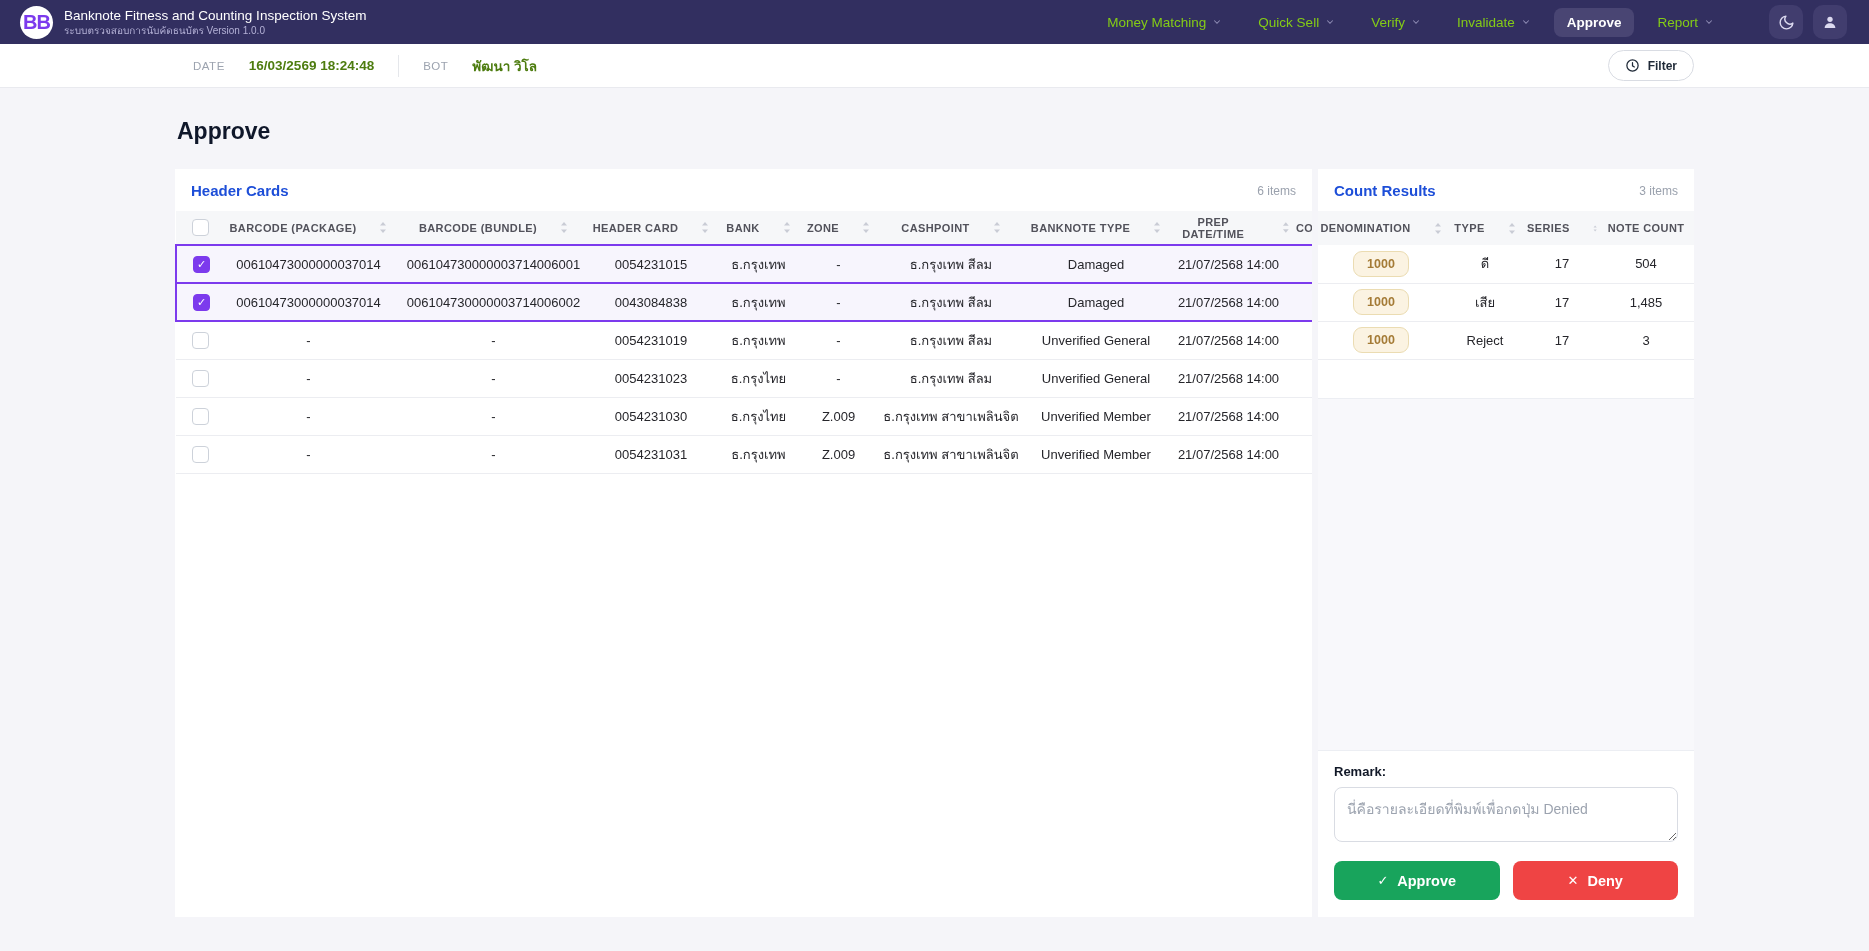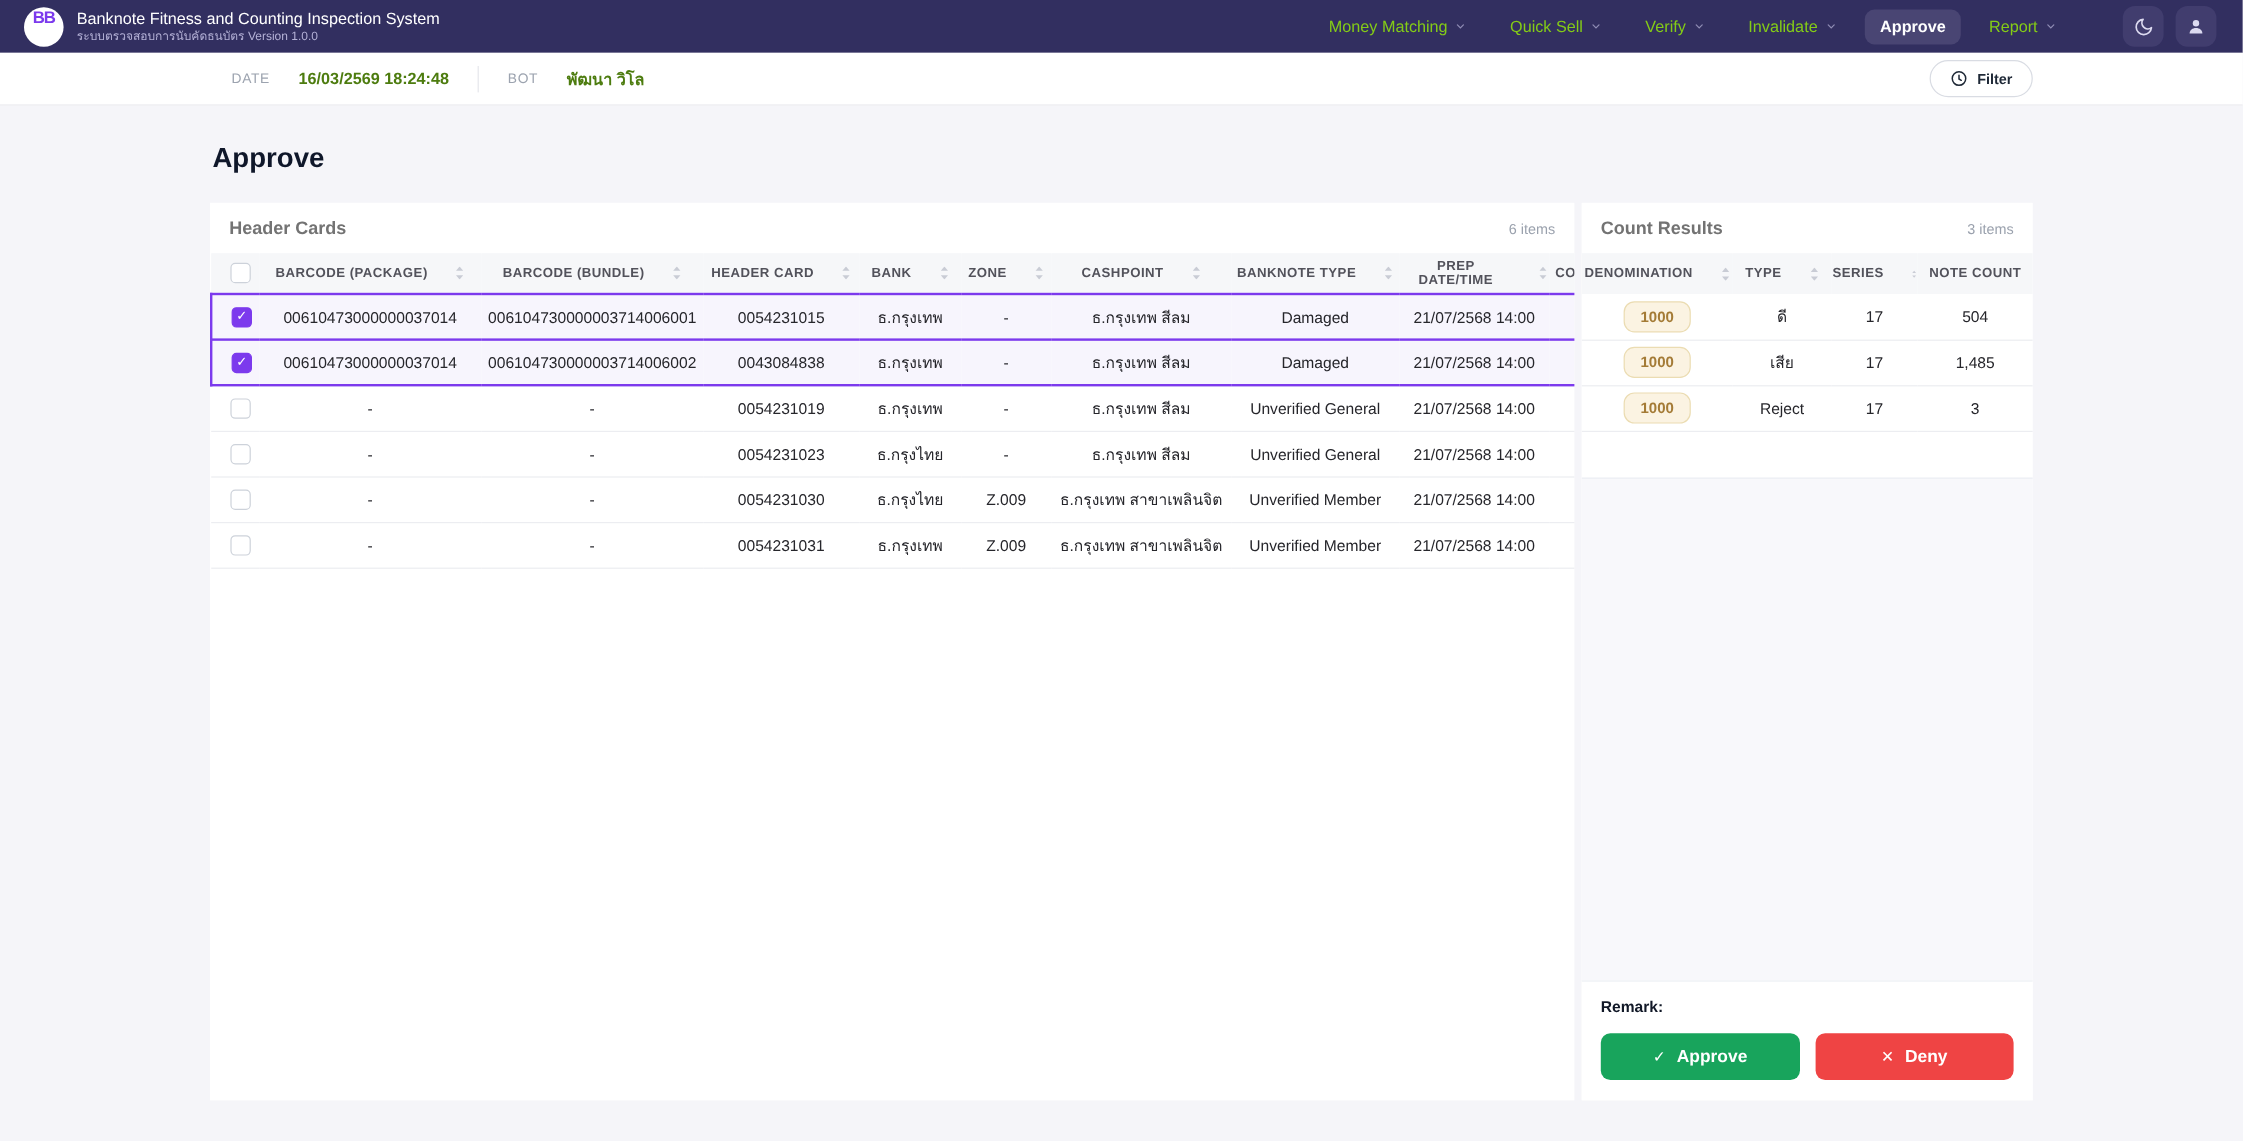--- a/index.html
+++ b/index.html
@@ -6,22 +6,22 @@
   html,body { margin:0; padding:0; }
   body {
     width:1869px; height:951px; overflow:hidden;
     background:#f5f5f9;
     font-family:"Liberation Sans","DejaVu Sans",sans-serif;
     color:#1f2430;
   }
   
   .topbar{ height:44px; background:#322f60; display:flex; align-items:center; padding:0 22px 0 20px; }
   .logo{ width:33px; height:33px; border-radius:50%; background:#ffffff; color:#7c3aed;
-         font-weight:bold; font-size:14px; letter-spacing:-1px;
-         display:flex; align-items:flex-start; justify-content:center; flex:none; }
+         font-weight:bold; font-size:20px; letter-spacing:-1px;
+         display:flex; align-items:center; justify-content:center; flex:none; }
   .app-titles{ margin-left:11px; display:flex; flex-direction:column; line-height:1.15; }
   .app-title{ color:#ffffff; font-weight:normal; font-size:13.5px; }
   .app-subtitle{ color:#b4b1d6; font-size:10px; margin-top:1px; }
   .nav{ margin-left:auto; display:flex; align-items:center; gap:10px; }
   .nav-item{ display:flex; align-items:center; gap:6px; padding:7px 13px; border-radius:8px;
              color:#84cc16; font-size:13.5px; cursor:pointer; white-space:nowrap; }
   .nav-item.active{ background:#494573; color:#ffffff; font-weight:bold; }
   .top-icons{ display:flex; gap:10px; margin-left:42px; }
   .icon-btn{ width:34px; height:34px; border-radius:10px; background:#413d6e; border:none;
              display:flex; align-items:center; justify-content:center; cursor:pointer; }
@@ -37,21 +37,21 @@
                padding:7px 16px; font-size:12px; font-weight:bold; color:#1f2937;
                font-family:inherit; cursor:pointer; }
   
   .main{ padding:24px 175px 0; }
   .page-title{ font-size:23px; font-weight:bold; color:#0f172a; margin:6px 0 24px 2px; }
   .cards{ display:flex; gap:6px; height:748px; align-items:stretch; }
   .card{ background:#ffffff; }
   .card-left{ width:1137px; overflow:hidden; flex:none; }
   .card-right{ flex:1; display:flex; flex-direction:column; overflow:hidden; }
   .card-head{ display:flex; justify-content:space-between; align-items:center; padding:13px 16px 12px; }
-  .card-title{ font-size:15px; font-weight:bold; color:#737373; }
+  .card-title{ font-size:15px; font-weight:bold; color:#1d4ed8; }
   .items-count{ font-size:12px; color:#9aa1ad; }
   
   table{ border-collapse:collapse; table-layout:fixed; }
   .left-table{ width:1285px; }
   .right-table{ width:100%; }
   th{ background:#f6f7f9; height:34px; font-size:11px; font-weight:bold; color:#52525b;
       letter-spacing:.4px; }
   .th-inner{ display:flex; align-items:center; justify-content:center; gap:23px; }
   th.th-check,td.td-check{ text-align:left; padding-left:16px; }
   th.th-clipped .th-inner{ justify-content:flex-start; padding-left:4px; }
@@ -406,20 +406,21 @@
               <td><span class="denom-badge">1000</span></td>
               <td>Reject</td>
               <td>17</td>
               <td>3</td>
             </tr>
           </tbody>
       </table>
       <div class="spacer"></div>
       <div class="remark-section">
         <div class="remark-label">Remark:</div>
+        <textarea class="remark-input" placeholder="นี่คือรายละเอียดที่พิมพ์เพื่อกดปุ่ม Denied" style=""></textarea>
         <div class="btn-row">
           <button class="btn btn-approve">
             <span class="glyph">✓</span>
             <span>Approve</span>
           </button>
           <button class="btn btn-deny">
             <span class="glyph">✕</span>
             <span>Deny</span>
           </button>
         </div>

